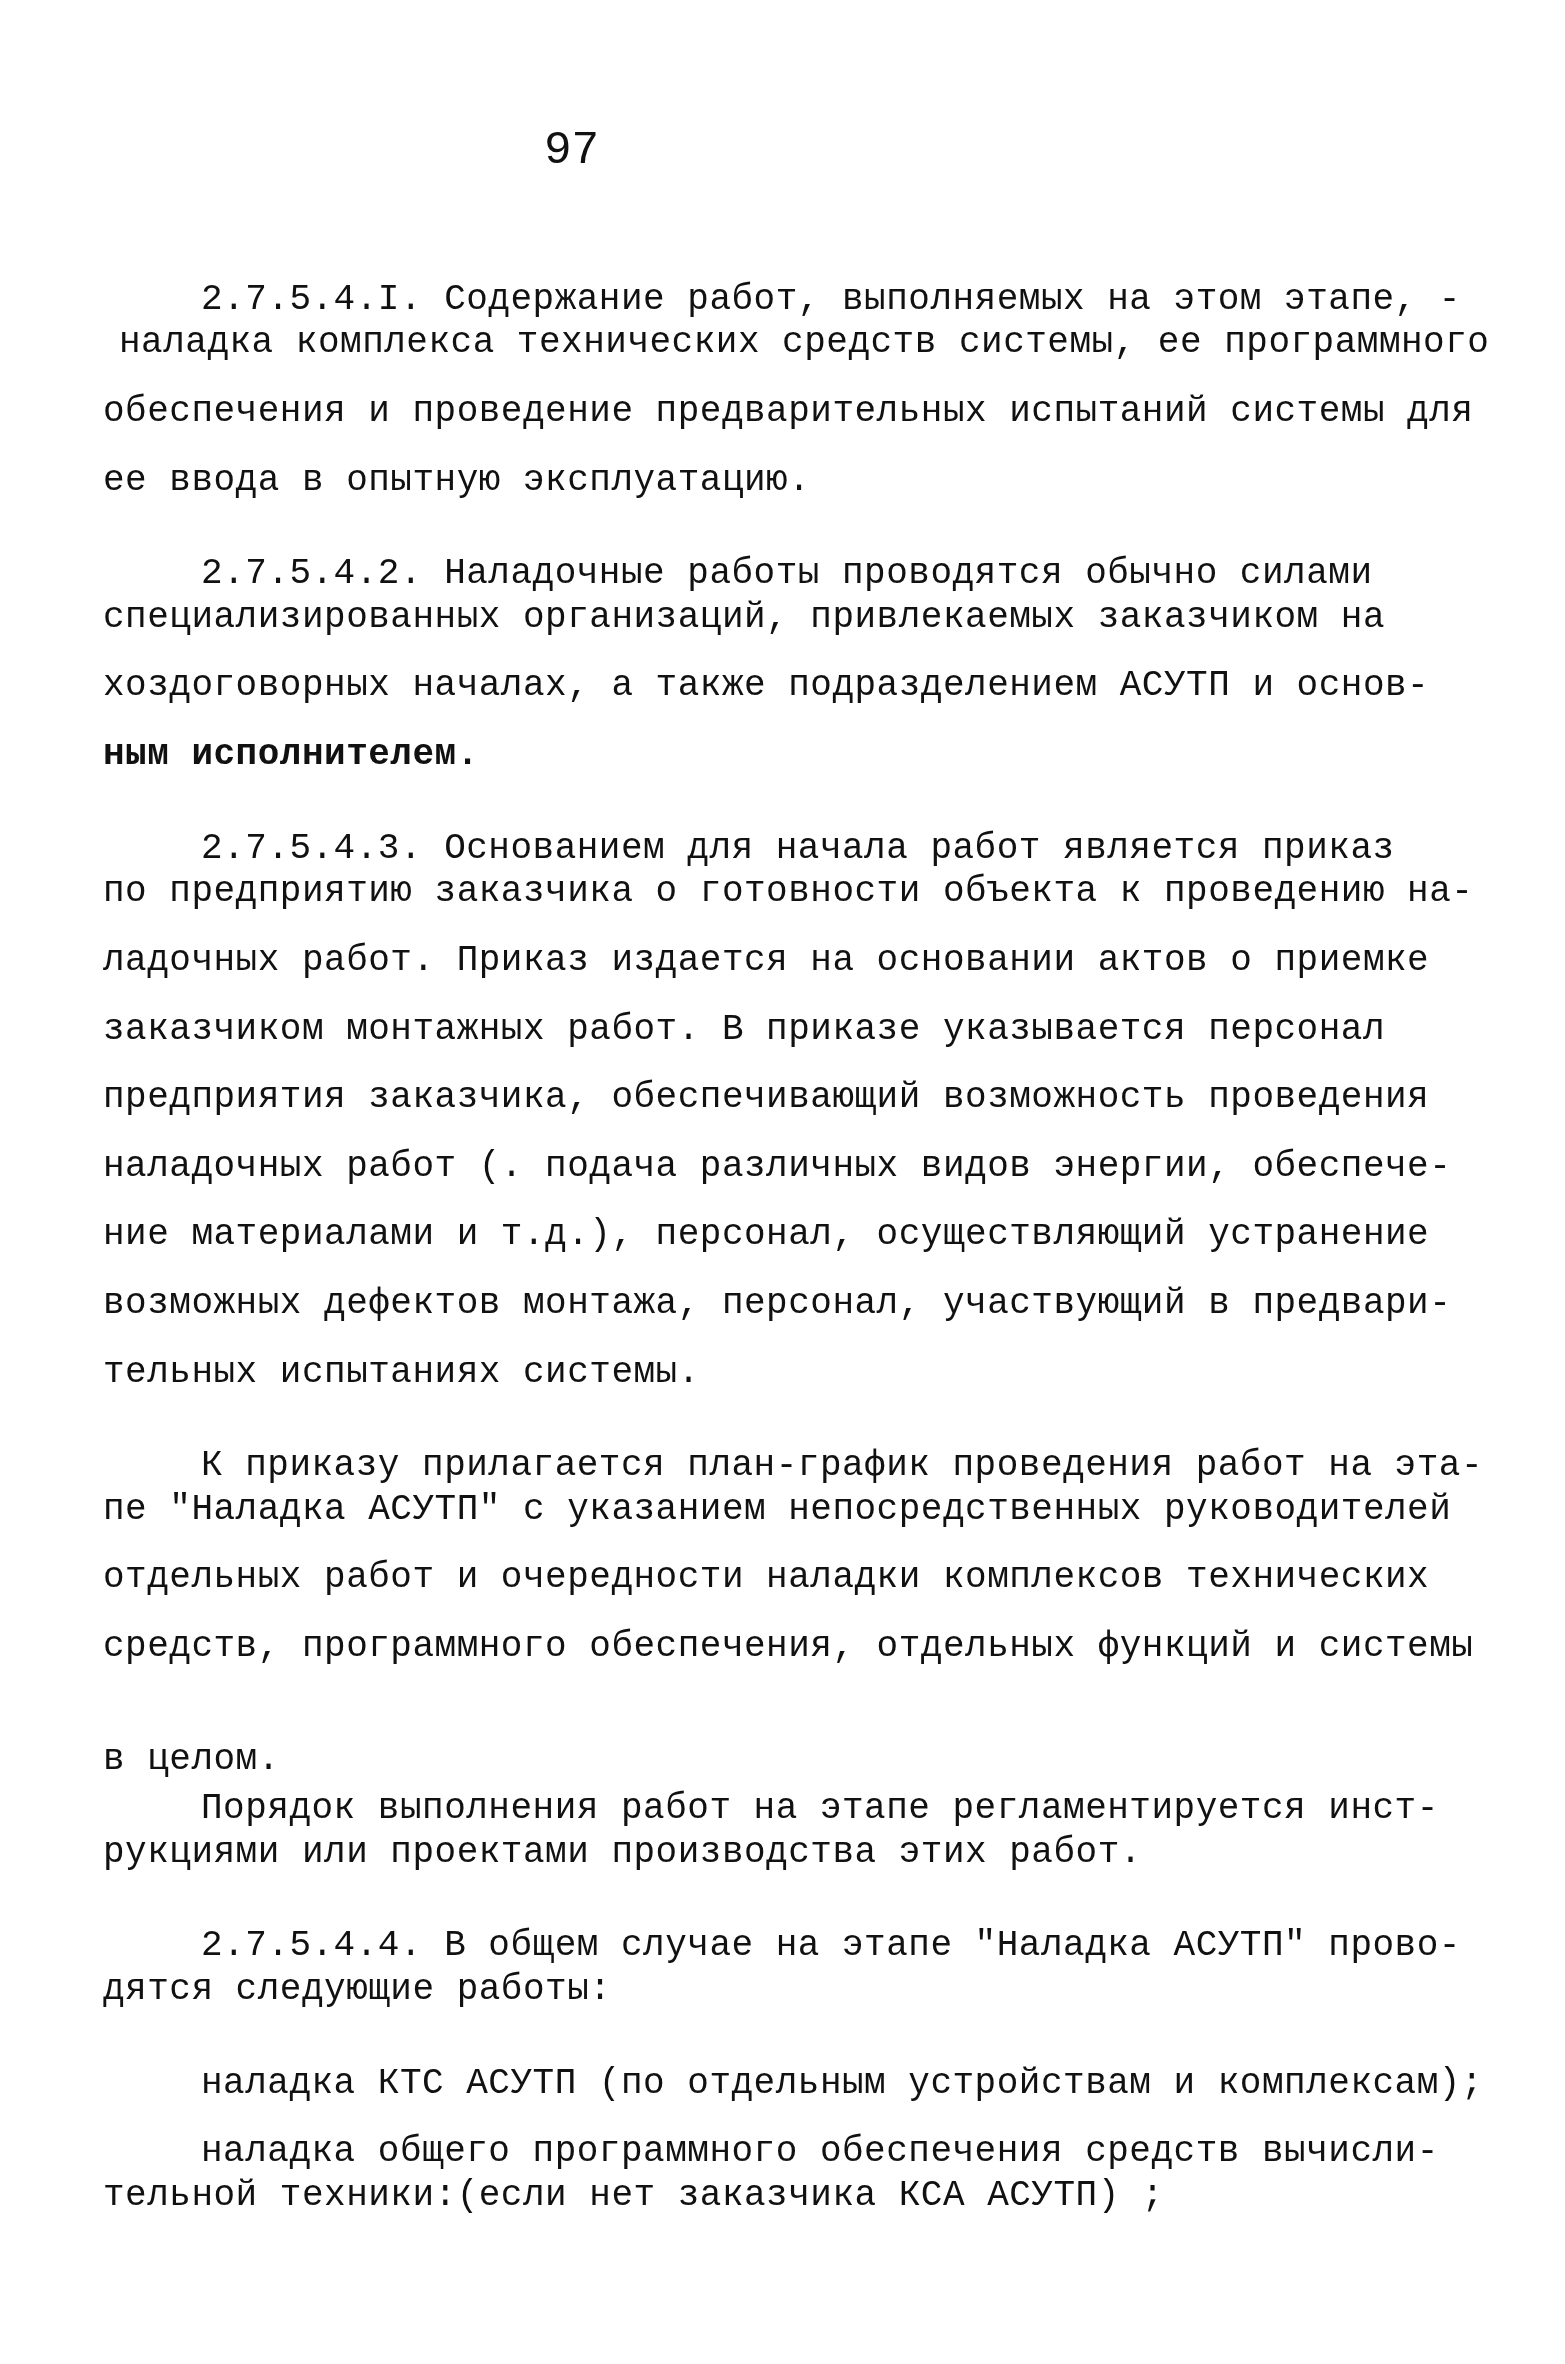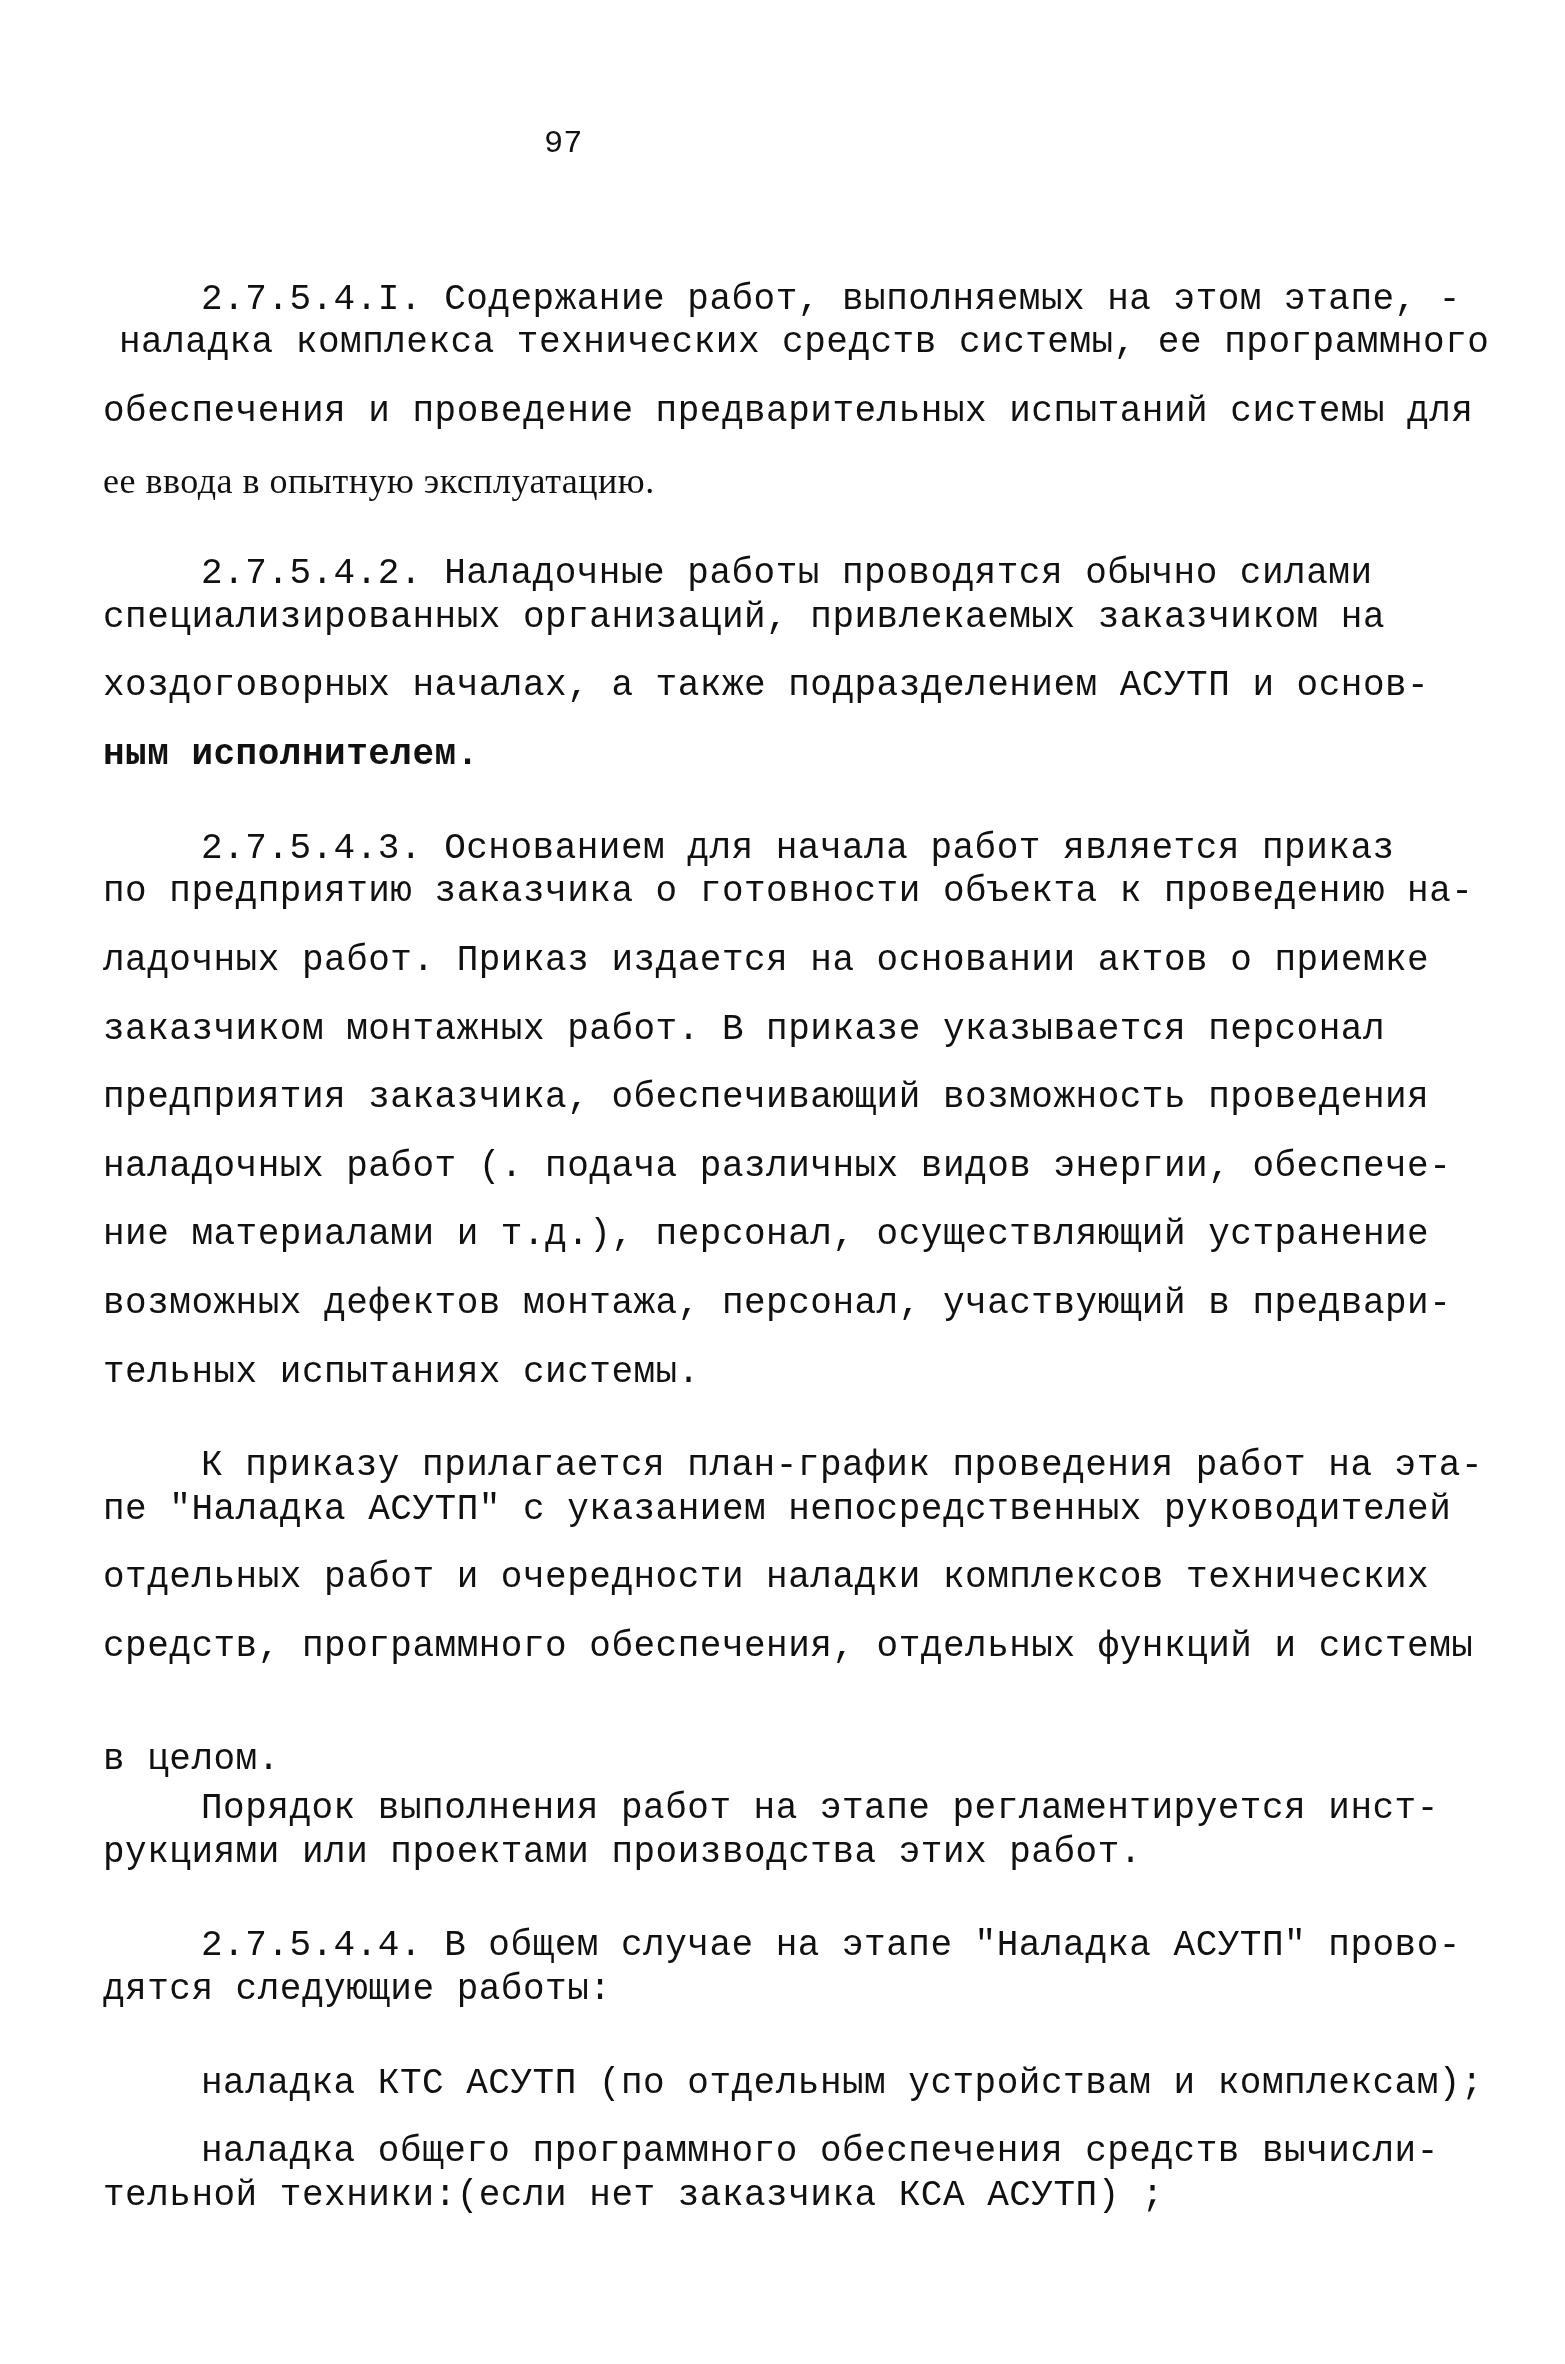--- a/index.html
+++ b/index.html
@@ -12,21 +12,21 @@
     height: 2364px;
     position: relative;
     overflow: hidden;
     color: #111111;
     font-family: "Liberation Mono", "DejaVu Sans Mono", monospace;
   }
   .page-number {
     position: absolute;
     left: 544px;
     top: 125px;
-    font-size: 32px;
+    font-size: 46px;
     letter-spacing: 0;
   }
   .line {
     position: absolute;
     left: 103px;
     font-size: 36px;
     white-space: pre;
     letter-spacing: 0.5px;
     line-height: 1;
   }
@@ -34,21 +34,21 @@
 </style>
 </head>
 <body>
 
 <div class="page-number">97</div>
 
 <div>
   <div class="line indent" style="top: 257px;">2.7.5.4.I. Содержание работ, выполняемых на этом этапе, -</div>
   <div class="line" style="top: 325px; margin-left: 16px;">наладка комплекса технических средств системы, ее программного</div>
   <div class="line" style="top: 394px;">обеспечения и проведение предварительных испытаний системы для</div>
-  <div class="line" style="top: 463px; font-family: Liberation Serif, serif;">ее ввода в опытную эксплуатацию.</div>
+  <div class="line" style="top: 463px;">ее ввода в опытную эксплуатацию.</div>
   <div class="line indent" style="top: 531px;">2.7.5.4.2. Наладочные работы проводятся обычно силами</div>
   <div class="line" style="top: 600px;">специализированных организаций, привлекаемых заказчиком на</div>
   <div class="line" style="top: 668px;">хоздоговорных началах, а также подразделением АСУТП и основ-</div>
   <div class="line" style="top: 737px; font-weight: bold;">ным исполнителем.</div>
   <div class="line indent" style="top: 806px;">2.7.5.4.3. Основанием для начала работ является приказ</div>
   <div class="line" style="top: 874px;">по предприятию заказчика о готовности объекта к проведению на-</div>
   <div class="line" style="top: 943px;">ладочных работ. Приказ издается на основании актов о приемке</div>
   <div class="line" style="top: 1012px;">заказчиком монтажных работ. В приказе указывается персонал</div>
   <div class="line" style="top: 1080px;">предприятия заказчика, обеспечивающий возможность проведения</div>
   <div class="line" style="top: 1149px;">наладочных работ (. подача различных видов энергии, обеспече-</div>

